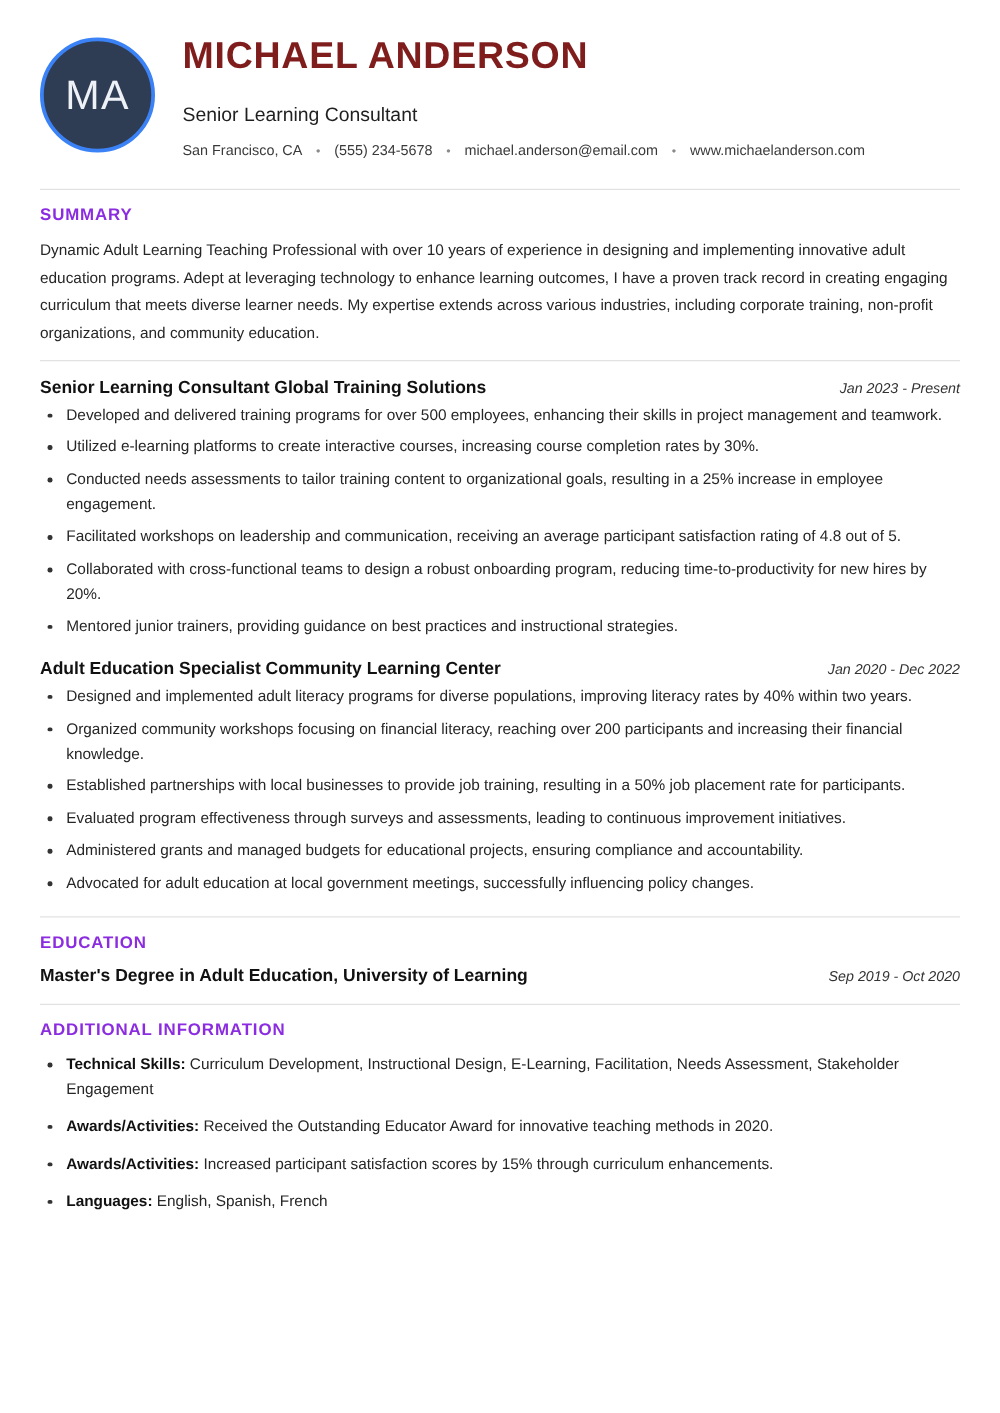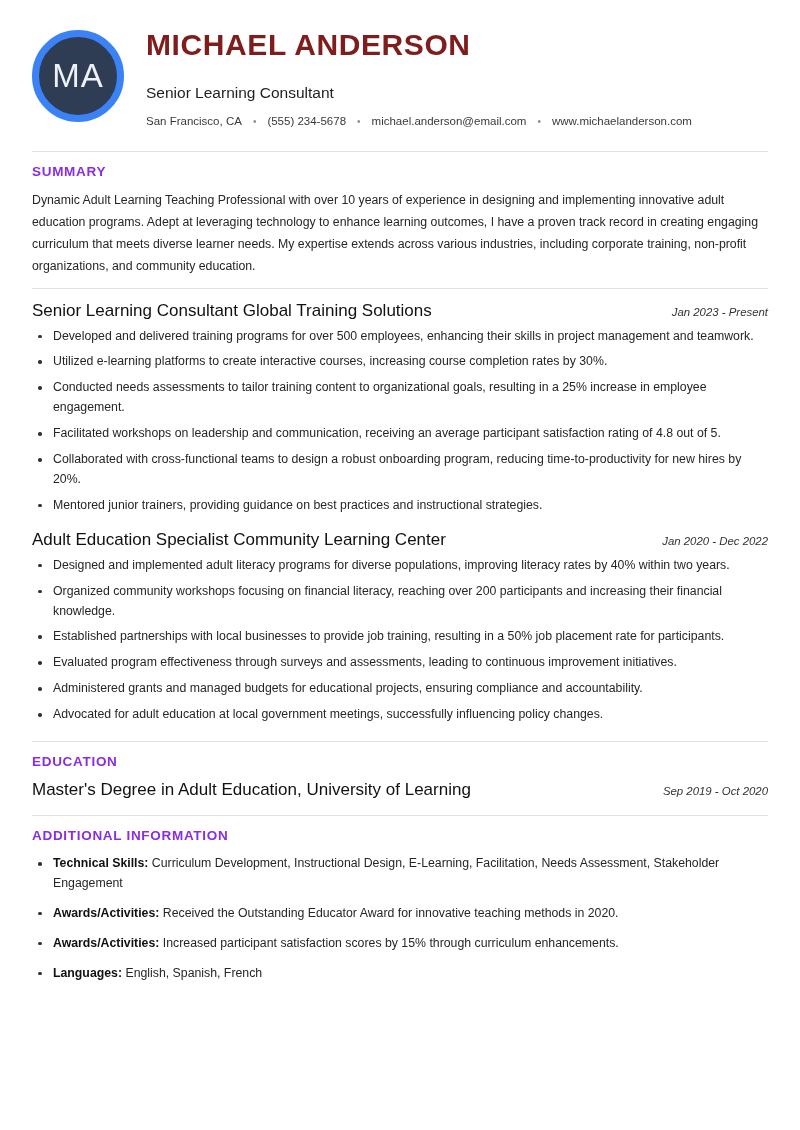--- a/index.html
+++ b/index.html
@@ -21,21 +21,21 @@
     align-items: flex-start;
     padding-top: 26px;
     padding-bottom: 14px;
   }
   .avatar {
     flex: 0 0 auto;
     width: 92px;
     height: 92px;
     border-radius: 50%;
     background: #2f3d54;
-    border: 7px solid #3b82f6;
+    border: 3px solid #3b82f6;
     color: #eef1f6;
     display: flex;
     align-items: center;
     justify-content: center;
     font-size: 33px;
     font-weight: 400;
     letter-spacing: 1px;
     margin-top: 4px;
   }
   .header-text {
@@ -94,22 +94,22 @@
   
   .entry { margin-bottom: 4px; }
   .entry + .entry { margin-top: 14px; }
   .entry-head {
     display: flex;
     align-items: baseline;
     justify-content: space-between;
     margin-bottom: 6px;
   }
   .entry-title {
-    font-size: 17px;
-    font-weight: normal;
+    font-size: 14px;
+    font-weight: bold;
     color: #111111;
   }
   .entry-date {
     font-size: 11.4px;
     font-style: italic;
     color: #333333;
     white-space: nowrap;
     padding-left: 14px;
   }
   ul.bullets { list-style: none; }

